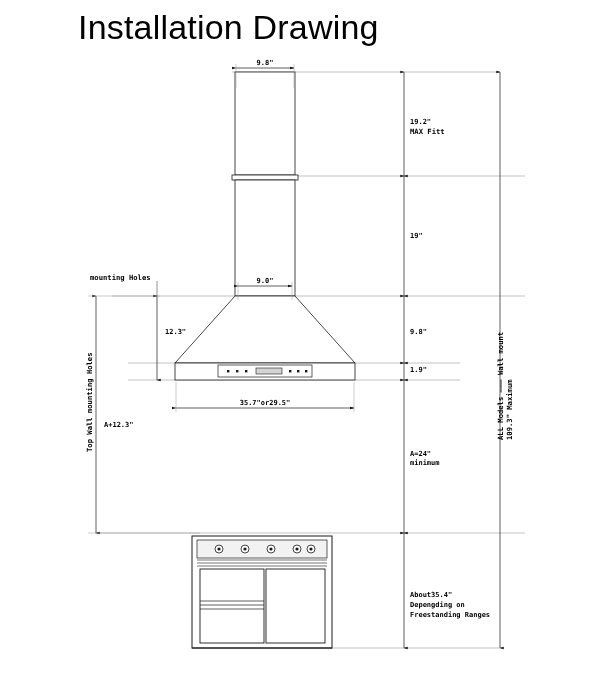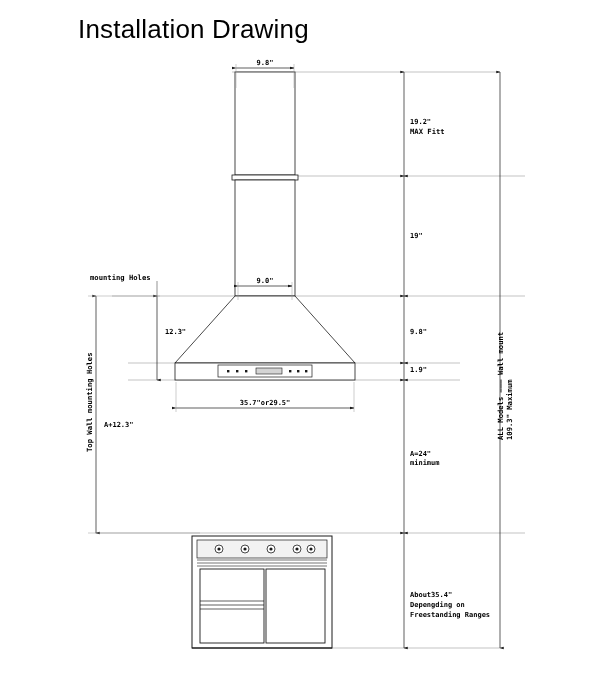--- a/index.html
+++ b/index.html
@@ -15,23 +15,23 @@
   }
   #stage {
     position: relative;
     width: 600px;
     height: 692px;
     background: #ffffff;
   }
   #title {
     position: absolute;
     left: 78px;
-    top: 14px;
+    top: 8px;
     font-family: "Liberation Sans", sans-serif;
-    font-size: 26px;
+    font-size: 34px;
     font-weight: 400;
     color: #000000;
     letter-spacing: 0.2px;
     white-space: nowrap;
   }
   svg#drawing {
     position: absolute;
     left: 0;
     top: 0;
     width: 600px;

